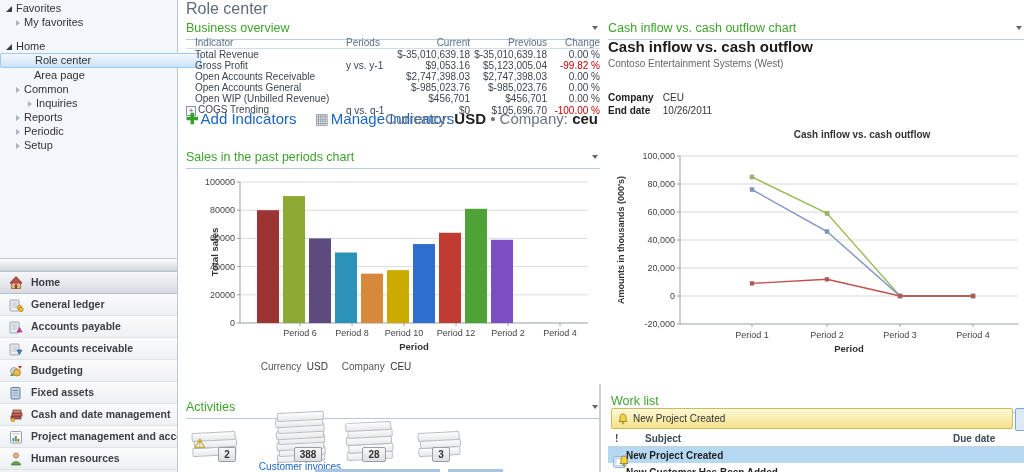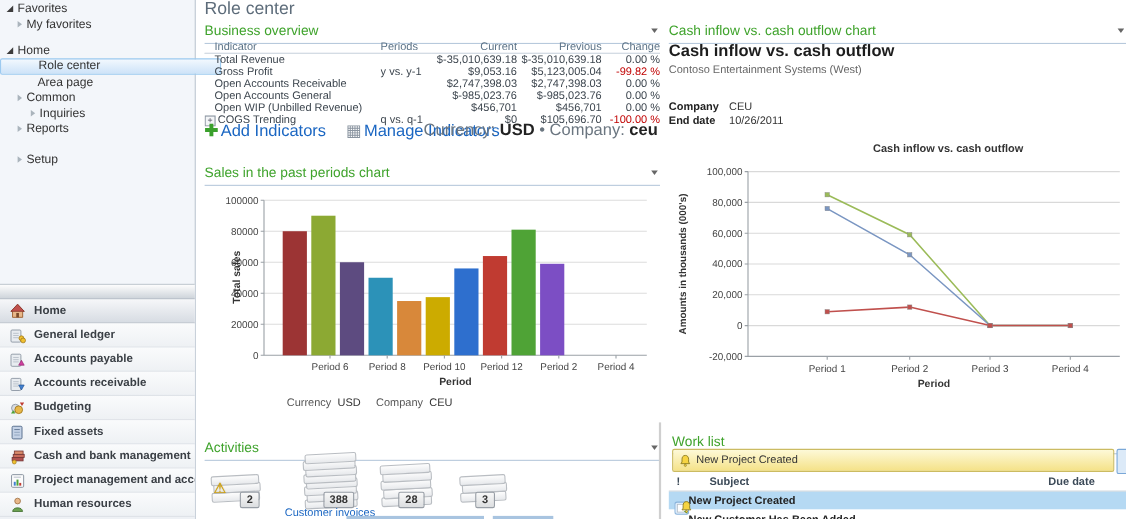--- a/index.html
+++ b/index.html
@@ -75,20 +75,21 @@
   <div class="sidebar">
     <div class="tree" id="nav-tree">
         <div class="tree-item" style="top: 1px; padding-left: 6px;"><span class="tw tw-exp"></span><span class="lbl">Favorites</span></div>
         <div class="tree-item" style="top: 15px; padding-left: 16px;"><span class="tw tw-col"></span><span class="lbl">My favorites</span></div>
         <div class="tree-item" style="top: 39px; padding-left: 6px;"><span class="tw tw-exp"></span><span class="lbl">Home</span></div>
         <div class="tree-item selected" style="top: 53px; padding-left: 24px;"><span class="tw tw-none"></span><span class="lbl">Role center</span></div>
         <div class="tree-item" style="top: 68px; padding-left: 24px;"><span class="tw tw-none"></span><span class="lbl">Area page</span></div>
         <div class="tree-item" style="top: 82px; padding-left: 16px;"><span class="tw tw-col"></span><span class="lbl">Common</span></div>
         <div class="tree-item" style="top: 96px; padding-left: 28px;"><span class="tw tw-col"></span><span class="lbl">Inquiries</span></div>
         <div class="tree-item" style="top: 110px; padding-left: 16px;"><span class="tw tw-col"></span><span class="lbl">Reports</span></div>
+        <div class="tree-item" style="top: 124px; padding-left: 16px;"><span class="tw tw-col"></span><span class="lbl">Periodic</span></div>
         <div class="tree-item" style="top: 138px; padding-left: 16px;"><span class="tw tw-col"></span><span class="lbl">Setup</span></div>
       </div>
     <div class="splitter"></div>
     <div class="modules" id="nav-modules">
         <div class="module-row selected">
           <span class="micon">
             <svg width="16" height="16" viewBox="0 0 16 16">
               <path d="M8 2 L14 8 L12.6 8 L12.6 13.5 L3.4 13.5 L3.4 8 L2 8 Z" fill="#e8b88a" stroke="#9a5b2a" stroke-width="0.8"></path>
               <path d="M8 1.5 L14 8 L2 8 Z" fill="#c0504d" stroke="#8a3a30" stroke-width="0.8"></path>
               <rect x="6.8" y="9.5" width="2.4" height="4" fill="#7a4a2a"></rect>
@@ -157,21 +158,21 @@
         </div>
         <div class="module-row">
           <span class="micon">
             <svg width="16" height="16" viewBox="0 0 16 16">
               <rect x="3" y="9" width="10" height="3" fill="#b05050" stroke="#703030" stroke-width="0.7"></rect>
               <rect x="4" y="6" width="10" height="3" fill="#c86a5a" stroke="#703030" stroke-width="0.7"></rect>
               <rect x="5" y="3" width="8" height="3" fill="#d88a6a" stroke="#703030" stroke-width="0.7"></rect>
               <circle cx="5" cy="13" r="1.8" fill="#f0c030" stroke="#a07818" stroke-width="0.6"></circle>
             </svg>
           </span>
-          <span class="mlabel">Cash and bank management</span>
+          <span class="mlabel">Cash and date management</span>
         </div>
         <div class="module-row">
           <span class="micon">
             <svg width="16" height="16" viewBox="0 0 16 16">
               <rect x="2.5" y="2.5" width="11" height="11.5" rx="1" fill="#fbfbfc" stroke="#8a94a0" stroke-width="0.9"></rect>
               <rect x="4.5" y="9" width="1.8" height="3.5" fill="#4080d0"></rect>
               <rect x="7" y="7" width="1.8" height="5.5" fill="#4fa336"></rect>
               <rect x="9.5" y="10" width="1.8" height="2.5" fill="#c03b31"></rect>
               <line x1="4.5" y1="4.8" x2="11" y2="4.8" stroke="#aeb6c0" stroke-width="0.8"></line>
             </svg>

